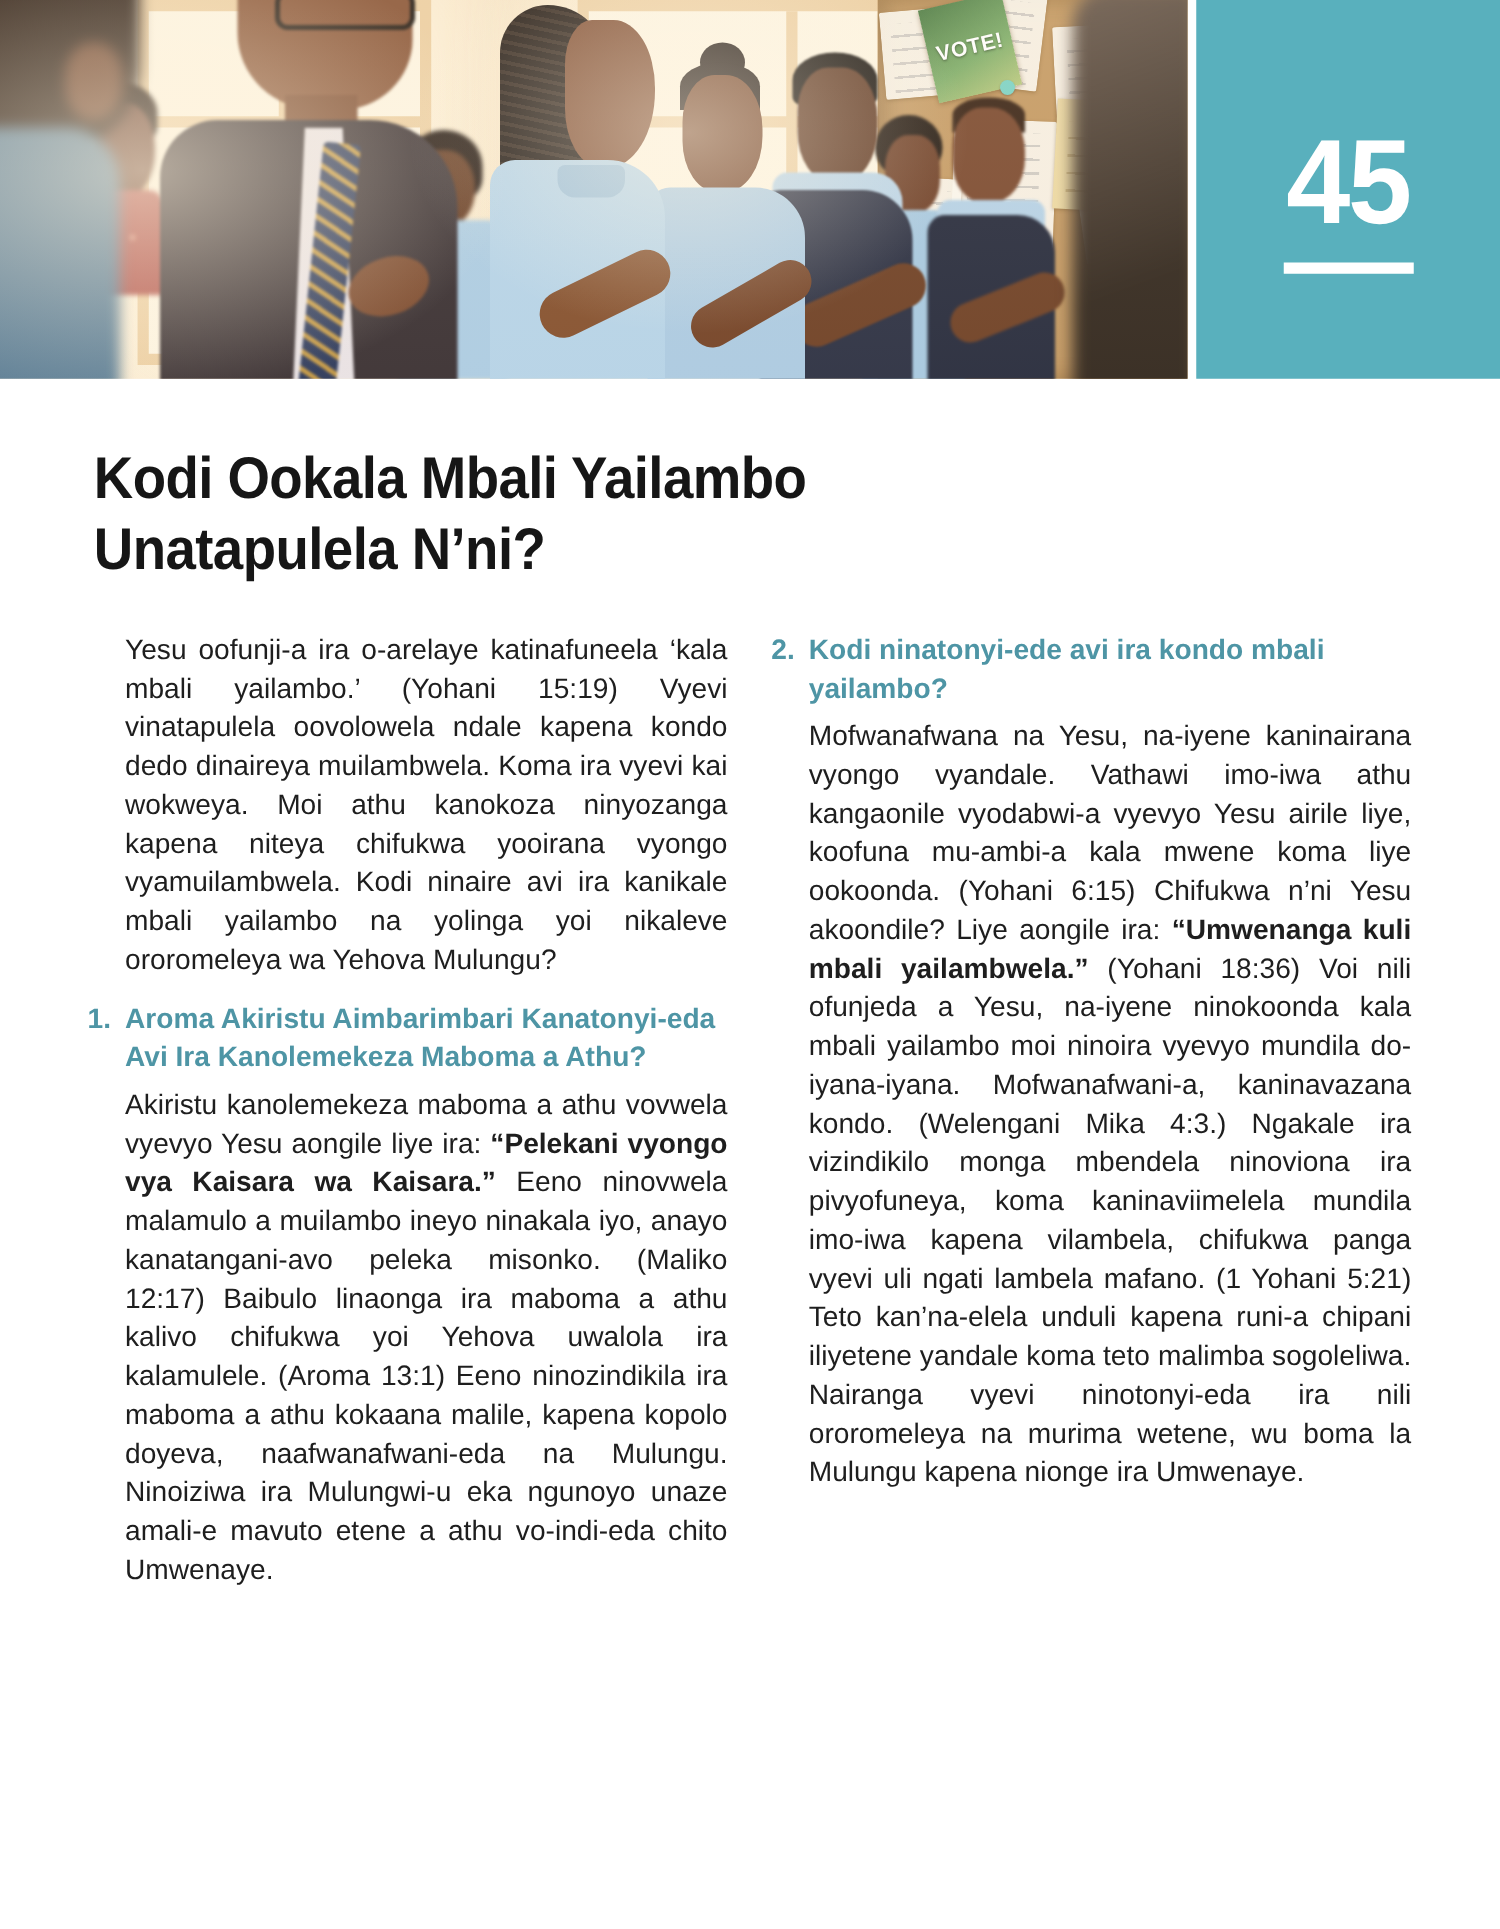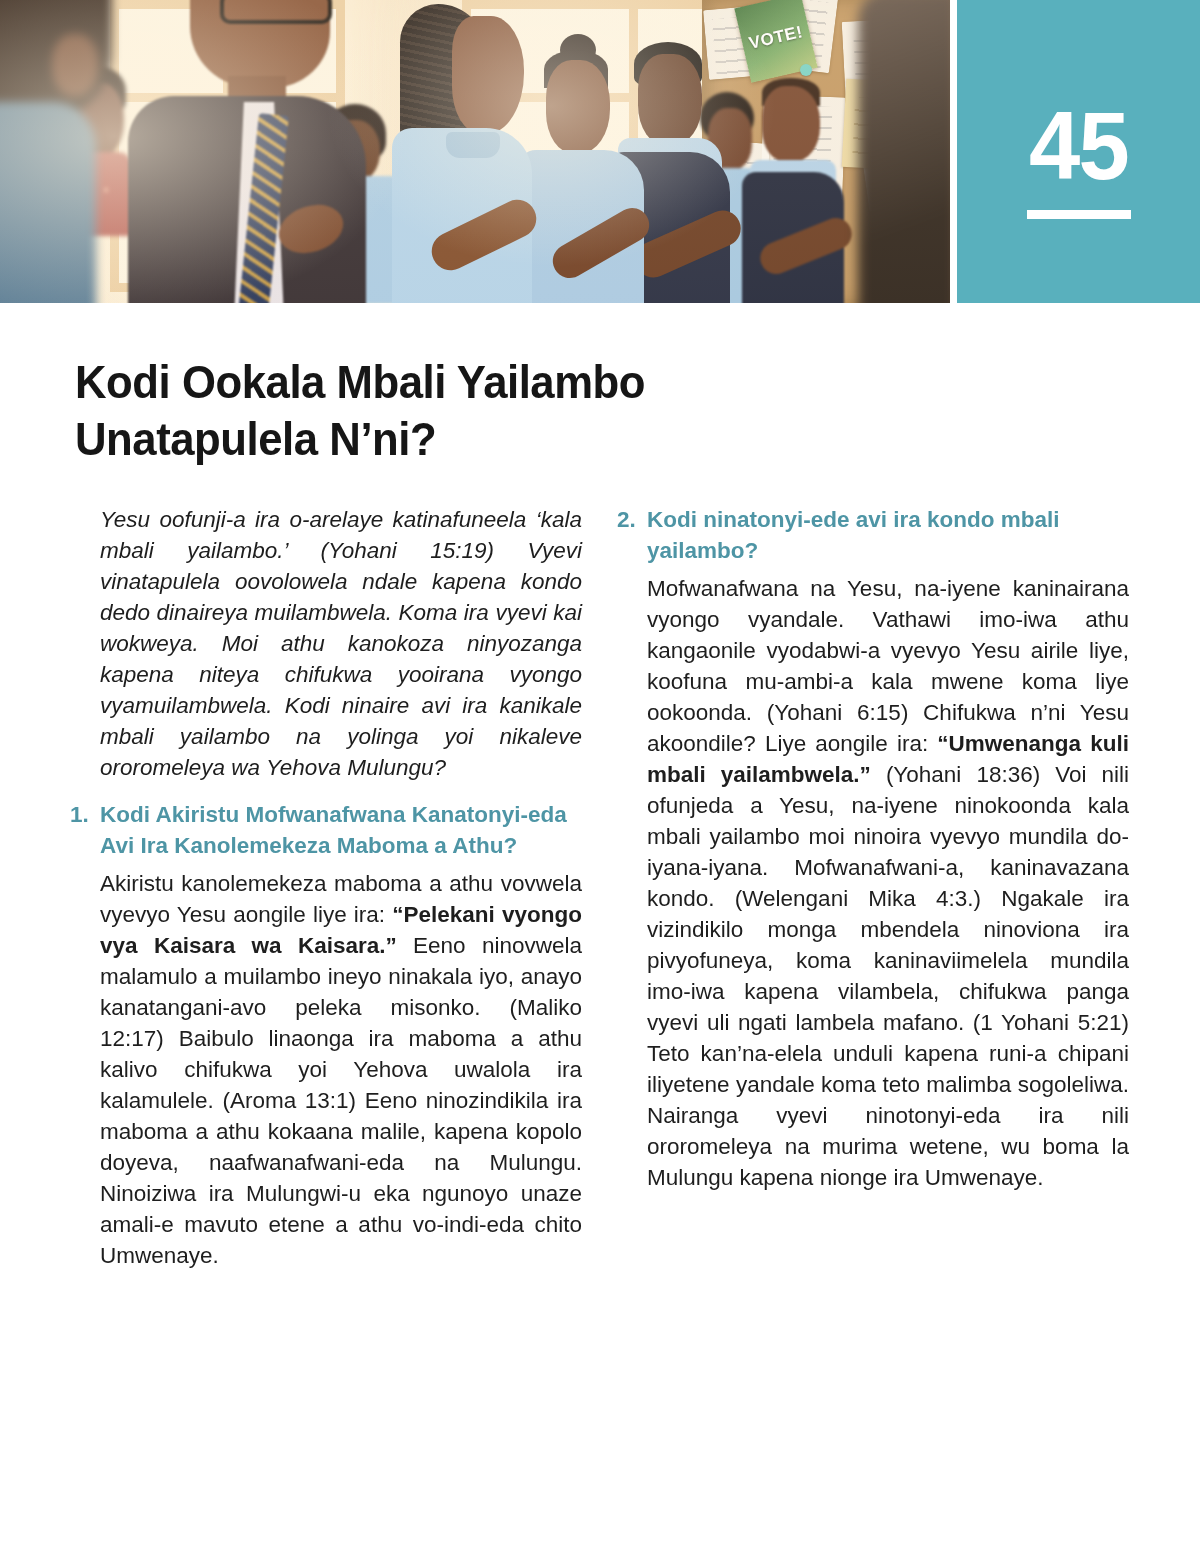--- a/index.html
+++ b/index.html
@@ -142,21 +142,21 @@
   h1.title { margin:50px 0 0 75px; font-size:47px; line-height:1.22; font-weight:bold;
     color:#161616; letter-spacing:-.5px; white-space:pre-line;
     transform:scaleX(.93); transform-origin:left top; }
 
   .cols { display:flex; gap:35px; margin:36px 70px 0 70px; }
   .col { width:512px; }
 
   p.body { font-size:22.5px; line-height:31px; text-align:justify; color:#1e1e1e;
     padding-left:30px; }
   p.body .b { font-weight:bold; }
-  p.intro { margin-bottom:16px;font-style:italic; }
+  p.intro { margin-bottom:16px; }
 
   .sec-head { display:flex; color:#4e95a5; font-weight:bold; font-size:22.5px;
     line-height:31px; margin-bottom:7px; }
   .sec-num { width:30px; flex:none; }
   .section + .section, p.intro + .section { margin-top:15px; }
 </style>
 </head>
 <body>
 
 <div class="header">
@@ -258,21 +258,21 @@
   <h1 class="title">Kodi Ookala Mbali Yailambo
 Unatapulela N’ni?</h1>
 
   <div class="cols">
     <div class="col">
       <p class="body intro"><span>Yesu oofunji-a ira o-arelaye katinafuneela ‘kala mbali yailambo.’ (Yohani 15:19) Vyevi vinatapulela oovolowela ndale kapena kondo dedo dinaireya muilambwela. Koma ira vyevi kai wokweya. Moi athu kanokoza ninyozanga kapena niteya chifukwa yooirana vyongo vyamuilambwela. Kodi ninaire avi ira kanikale mbali yailambo na yolinga yoi nikaleve ororomeleya wa Yehova Mulungu?</span></p>
 
       <div class="section">
         <div class="sec-head">
           <span class="sec-num">1.</span>
-          <span class="sec-title">Kodi Akiristu Mofwanafwana Kanatonyi-eda Avi Ira Kanolemekeza Maboma a Athu?</span>
+          <span class="sec-title">Aroma Akiristu Aimbarimbari Kanatonyi-eda Avi Ira Kanolemekeza Maboma a Athu?</span>
         </div>
         <p class="body"><span>Akiristu kanolemekeza maboma a athu vovwela vyevyo Yesu aongile liye ira: </span><span class="b">“Pelekani vyongo vya Kaisara wa Kaisara.”</span><span> Eeno ninovwela malamulo a muilambo ineyo ninakala iyo, anayo kanatangani-avo peleka misonko. (Maliko 12:17) Baibulo linaonga ira maboma a athu kalivo chifukwa yoi Yehova uwalola ira kalamulele. (Aroma 13:1) Eeno ninozindikila ira maboma a athu kokaana malile, kapena kopolo doyeva, naafwanafwani-eda na Mulungu. Ninoiziwa ira Mulungwi-u eka ngunoyo unaze amali-e mavuto etene a athu vo-indi-eda chito Umwenaye.</span></p>
       </div>
     </div>
 
     <div class="col">
       <div class="section">
         <div class="sec-head">
           <span class="sec-num">2.</span>
           <span class="sec-title">Kodi ninatonyi-ede avi ira kondo mbali yailambo?</span>

